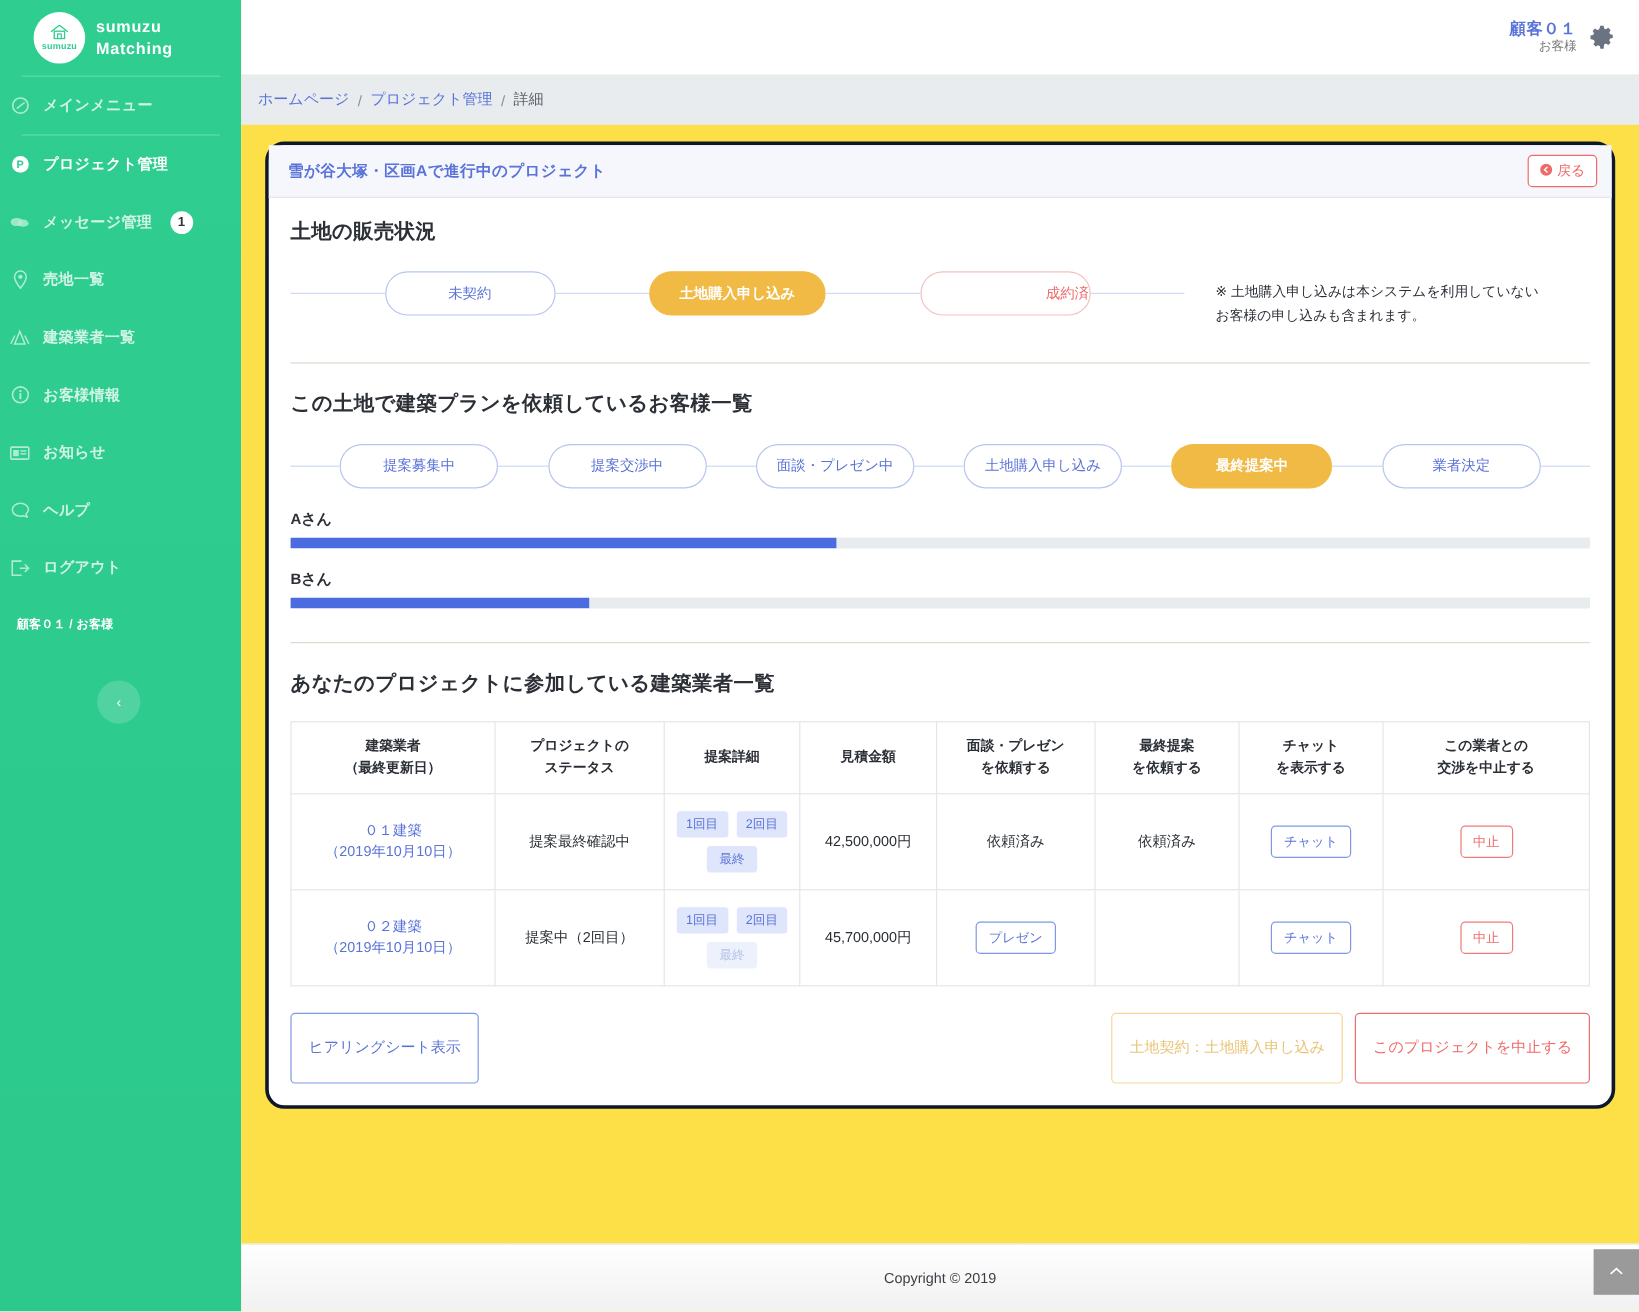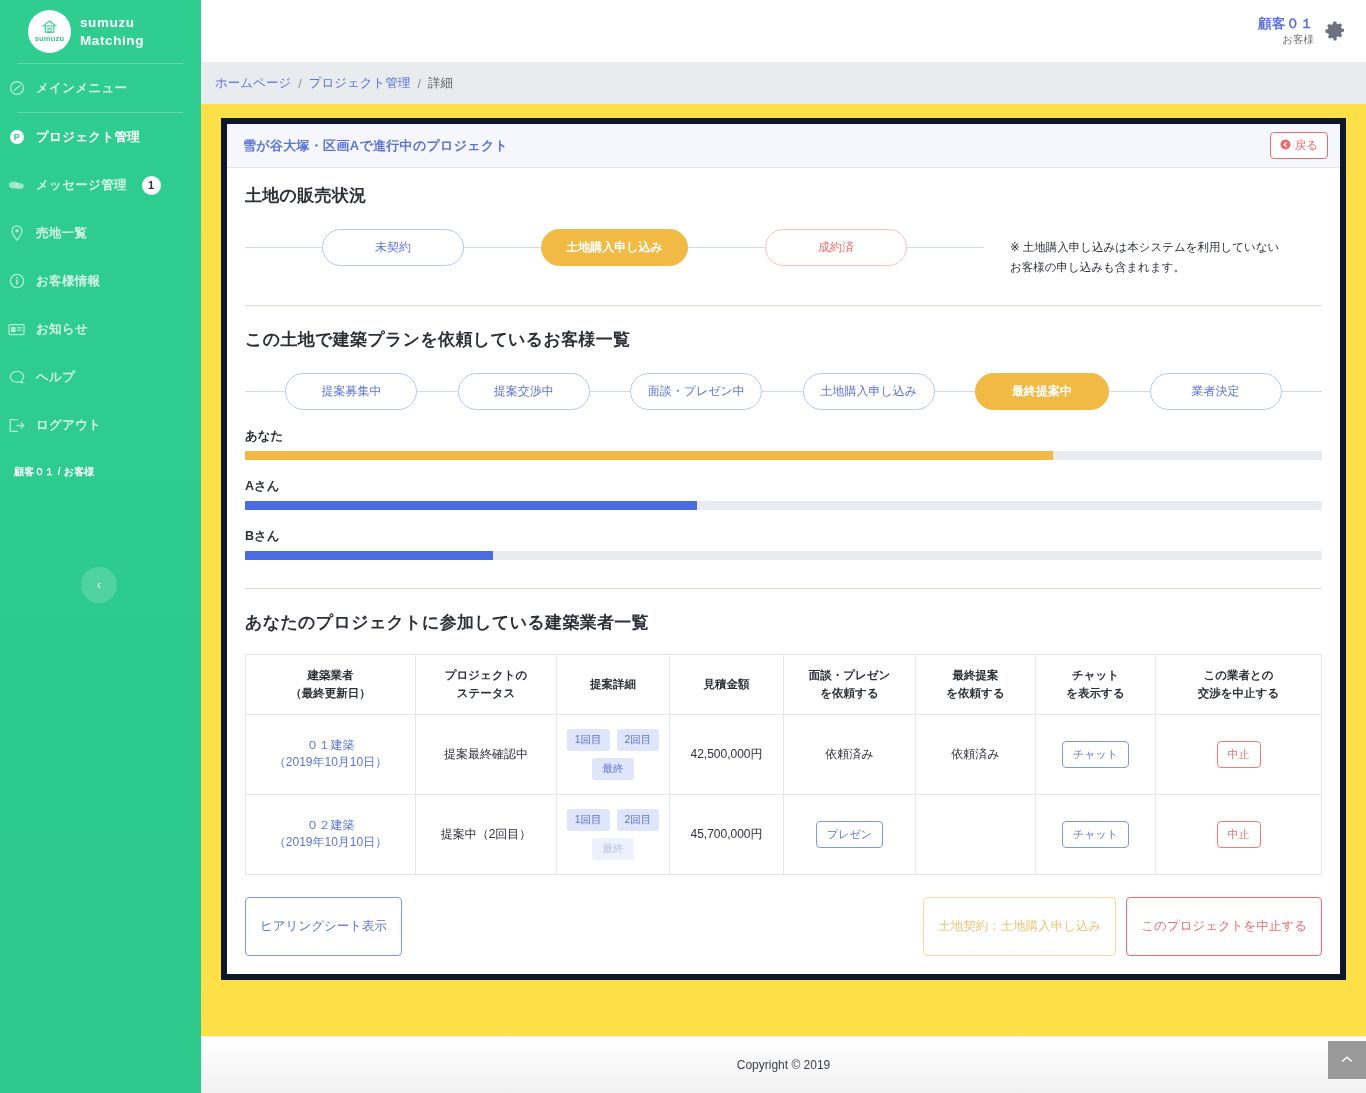--- a/index.html
+++ b/index.html
@@ -67,21 +67,21 @@
 
   .crumbbar {
     background: #e9ecef; height: 41px; display: flex; align-items: center;
     padding-left: 14px; font-size: 12.5px; gap: 7px; margin: 0;
   }
   .content-wrap { padding: 14px 20px 0 20px; flex: 1; overflow: hidden; }
   .crumb-link { color: #5a73d8; cursor: pointer; }
   .crumb-sep { color: #8a8f98; }
   .crumb-cur { color: #5c636a; }
 
-  .card { border: 6px solid #0f172a; border-radius: 0; background: #fff; }
+  .card { border: 3px solid #0f172a; border-radius: 16px; background: #fff; }
   .card-head {
     background: #f5f7fd; border-bottom: 1px solid #e3e6ea;
     height: 44px; display: flex; align-items: center; justify-content: space-between;
     padding: 0 12px 0 16px;
   }
   .card-title { font-size: 13px; font-weight: bold; color: #5a73d8; letter-spacing: .3px; }
   .btn-back {
     border: 1px solid #ef6b6b; color: #ef6b6b; background: #fff; border-radius: 4px;
     font-size: 11.5px; padding: 5px 9px; cursor: pointer; display: flex; align-items: center; gap: 4px;
     font-family: inherit;
@@ -91,21 +91,21 @@
   .sec-title { font-size: 17px; font-weight: bold; color: #2b2f36; letter-spacing: .3px; }
 
   
   .stepper { display: flex; align-items: center; margin-top: 22px; }
   .step-line { flex: 1; height: 1px; background: #cfd9f2; }
   .pill {
     border-radius: 22px; font-size: 12px; text-align: center; white-space: nowrap;
     padding: 9px 0; flex: 0 0 auto; cursor: pointer;
   }
   .pill.outline-blue { border: 1px solid #b6c6ef; color: #5a73d8; background: #fff; }
-  .pill.outline-red { border: 1px solid #f3c0c0; color: #ef6b6b; background: #fff; }
+  .pill.outline-red { border: 1px solid #f3c0c0; color: #ef6b6b; background: #fff; text-align: right; }
   .pill.filled-amber { background: #f0ba45; color: #ffffff; border: 1px solid #f0ba45; font-weight: bold; }
 
   .row-split { display: flex; gap: 26px; align-items: flex-start; }
   .stepper-col { flex: 1; }
   .note { font-size: 11.5px; color: #2b2f36; line-height: 1.75; padding-top: 30px; width: 312px; flex: 0 0 312px; }
 
   .hr { height: 1px; background: #ddd9cd; margin: 28px 0 0 0; }
 
   
   .prog-block { margin-top: 18px; }
@@ -216,20 +216,29 @@
     <div class="nav-item">
       <span class="ico">
         <svg width="12" height="16" viewBox="0 0 12 16">
             <path d="M6 .8C3.3.8 1.1 3 1.1 5.7c0 3.6 4.9 9.5 4.9 9.5s4.9-5.9 4.9-9.5C10.9 3 8.7.8 6 .8z" fill="none" stroke="#fff" stroke-width="1.3"></path>
             <circle cx="6" cy="5.7" r="1.8" fill="#fff"></circle>
           </svg>
       </span>
       <span>売地一覧</span>
     </div>
 
+    <div class="nav-item">
+      <span class="ico">
+        <svg width="17" height="14" viewBox="0 0 17 14">
+            <path d="M4.2 12.6 L8.5 2 L12.8 12.6 Z" fill="none" stroke="#fff" stroke-width="1.3"></path>
+            <path d="M1 12.6 L4.4 5.6 M16 12.6 L12.6 5.6" stroke="#fff" stroke-width="1.2" fill="none"></path>
+          </svg>
+      </span>
+      <span>建築業者一覧</span>
+    </div>
 
     <div class="nav-item">
       <span class="ico">
         <svg width="16" height="16" viewBox="0 0 16 16">
             <circle cx="8" cy="8" r="6.6" fill="none" stroke="#fff" stroke-width="1.3"></circle>
             <rect x="7.2" y="6.6" width="1.6" height="5" fill="#fff"></rect>
             <rect x="7.2" y="4" width="1.6" height="1.7" fill="#fff"></rect>
           </svg>
       </span>
       <span>お客様情報</span>
@@ -347,26 +356,20 @@
             <div class="step-line"></div>
             <div class="pill outline-blue" style="width:132px">土地購入申し込み</div>
             <div class="step-line"></div>
             <div class="pill filled-amber" style="width:134px">最終提案中</div>
             <div class="step-line"></div>
             <div class="pill outline-blue" style="width:132px">業者決定</div>
             <div class="step-line"></div>
           </div>
 
           <div class="prog-block">
-            <div class="prog-label">あなた</div>
-            <div class="prog-track">
-              <div class="prog-fill amber" id="pf0" style="width: 75%;"></div>
-            </div>
-          </div>
-          <div class="prog-block">
             <div class="prog-label">Aさん</div>
             <div class="prog-track">
               <div class="prog-fill blue" id="pf1" style="width: 42%;"></div>
             </div>
           </div>
           <div class="prog-block">
             <div class="prog-label">Bさん</div>
             <div class="prog-track">
               <div class="prog-fill blue" id="pf2" style="width: 23%;"></div>
             </div>

